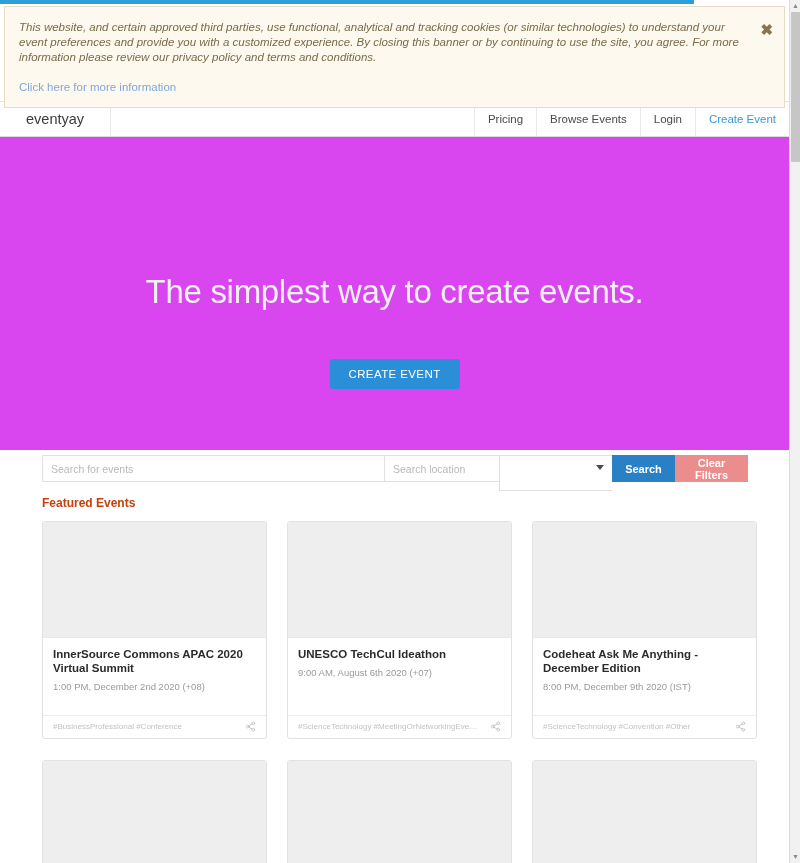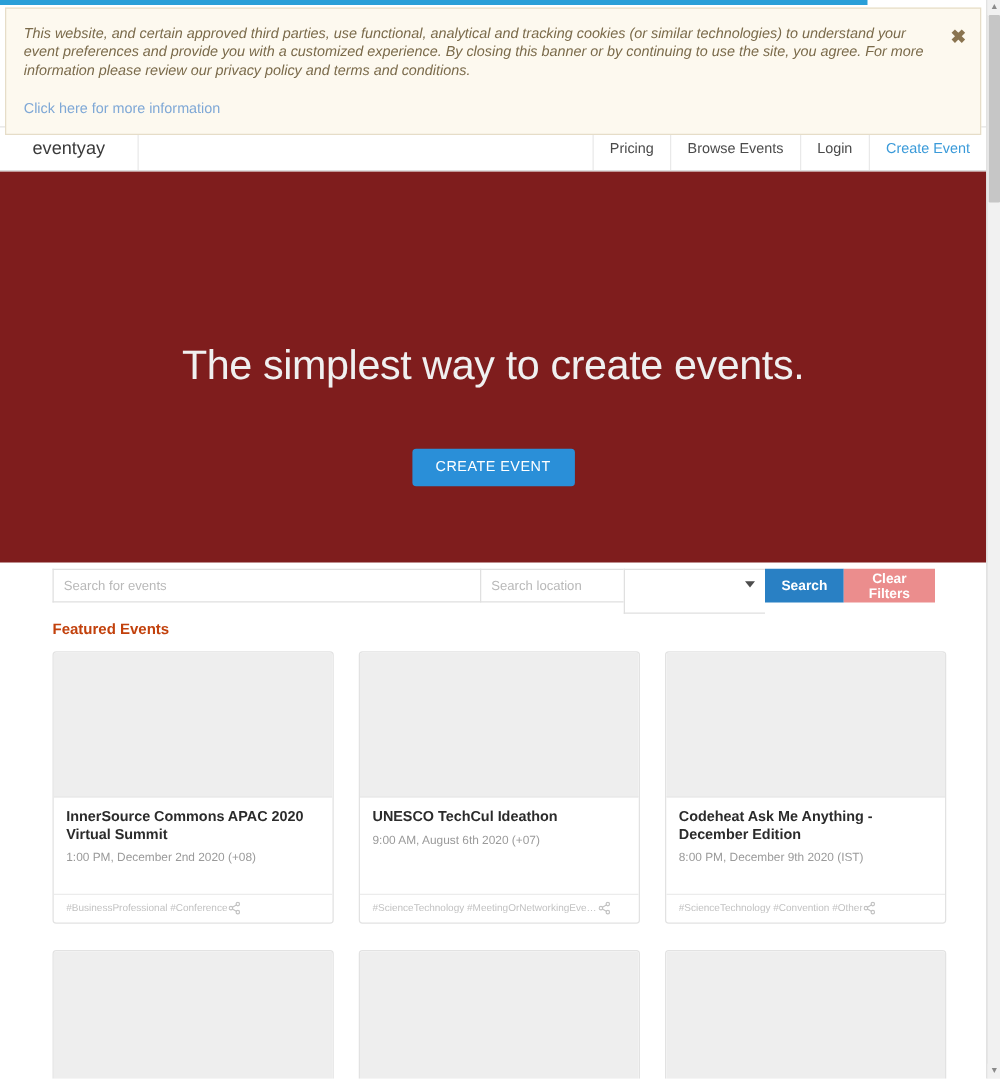--- a/index.html
+++ b/index.html
@@ -141,21 +141,21 @@
     white-space: nowrap;
   }
   .nav-item.accent { color: #3a9ad9; }
 
   
   .hero {
     position: absolute;
     top: 137px; left: 0;
     width: 789px;
     height: 313px;
-    background: #7f1d1d;
+    background: #d946ef;
     z-index: 10;
   }
   .hero-title {
     position: absolute;
     top: 136px; left: 0;
     width: 100%;
     text-align: center;
     color: #f0f0f0;
     font-size: 33px;
     font-weight: 300;
@@ -292,21 +292,21 @@
     font-size: 9.5px;
     color: #9a9a9a;
     margin: 0;
     font-family: "Liberation Sans", sans-serif;
   }
   .card-foot {
     border-top: 1px solid #ececec;
     padding: 5px 10px 6px 10px;
     display: flex;
     align-items: center;
-    justify-content: flex-start;
+    justify-content: space-between;
   }
   .card-tags {
     font-size: 8px;
     color: #c2c2c2;
     white-space: nowrap;
     overflow: hidden;
     text-overflow: ellipsis;
     max-width: 180px;
     font-family: "Liberation Sans", sans-serif;
   }

